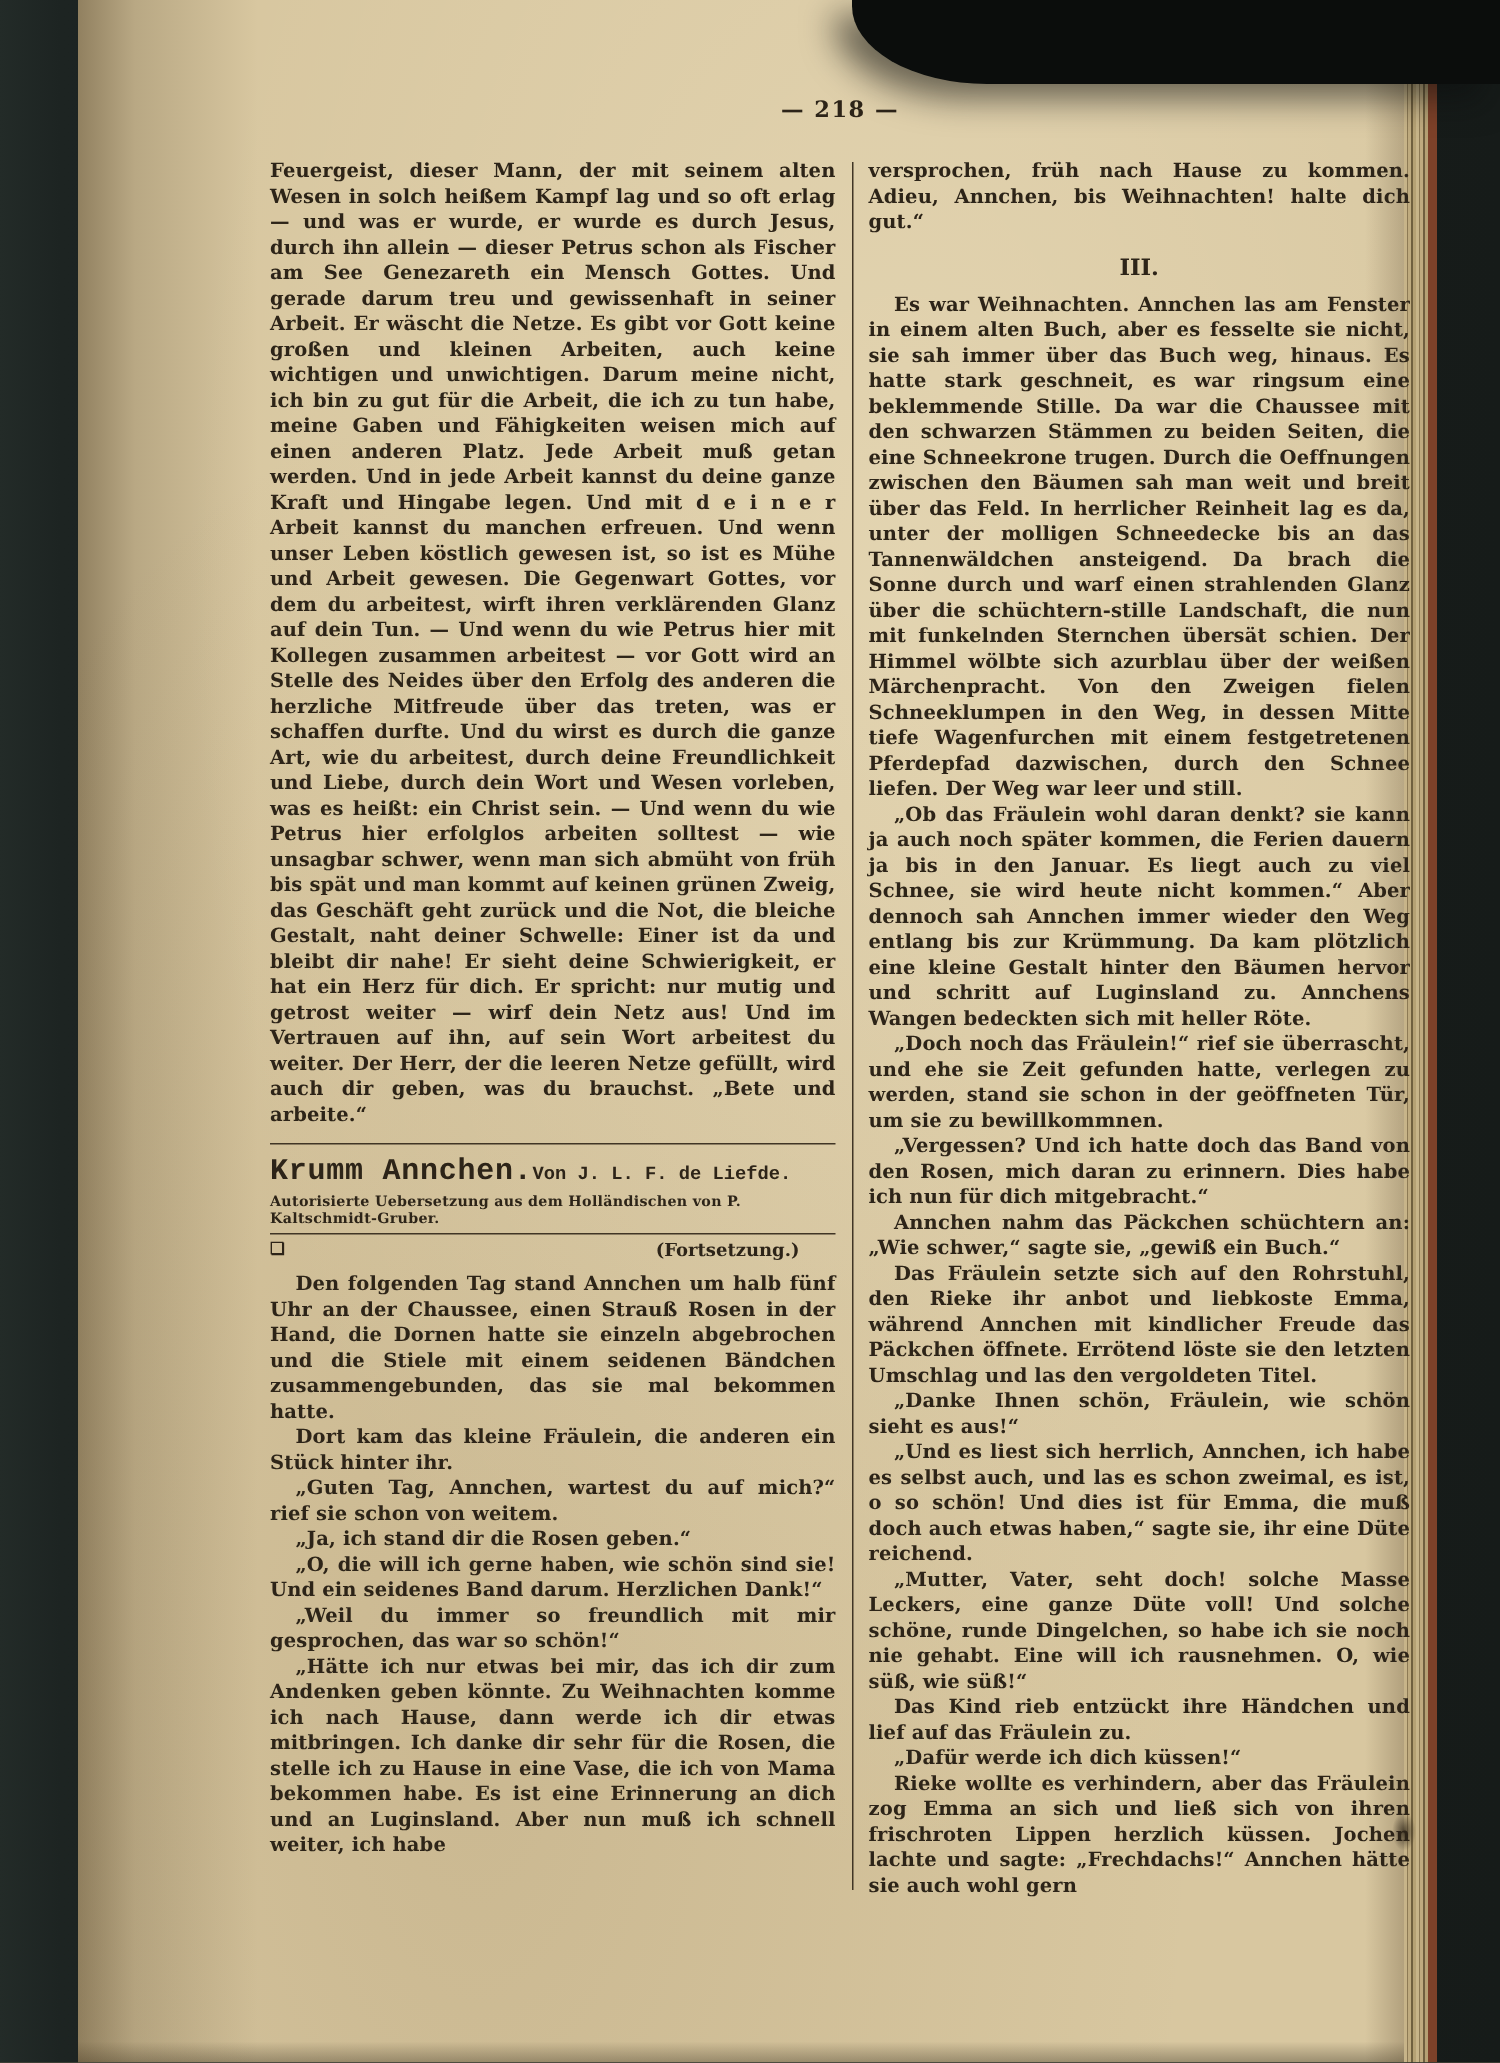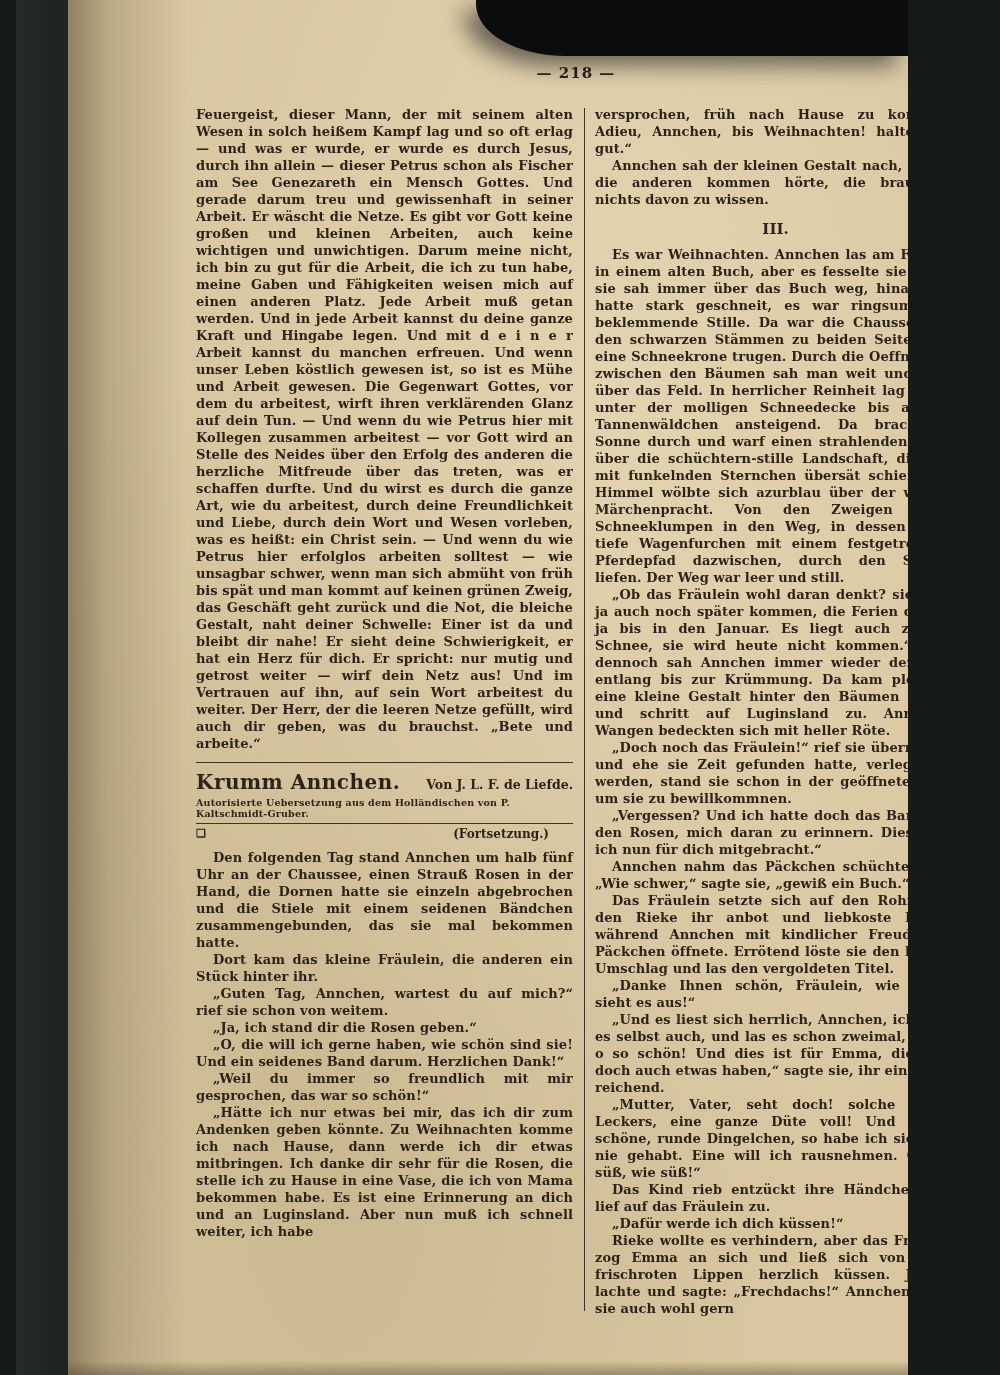--- a/index.html
+++ b/index.html
@@ -1,20 +1,19 @@
 <!DOCTYPE html>
 <html><head>
 <meta charset="utf-8">
 <style>
   html, body { margin:0; padding:0; background:#161b19; }
   .scene {
-    position:relative; width:892px; height:1375px; overflow:hidden;
+    position:relative; width:1000px; height:1375px; overflow:hidden;
     background:linear-gradient(to right, #232b28 0, #1d2422 40px, #161b19 100%);
     font-family:"DejaVu Serif", serif;
-    margin-left:16px;
   }
   .paper {
     position:absolute; left:52px; top:0; width:884px; height:1375px;
     background:
       radial-gradient(ellipse at 62% 28%, rgba(255,246,220,0.28), rgba(255,246,220,0) 62%),
       radial-gradient(ellipse at 30% 85%, rgba(120,95,55,0.14), rgba(120,95,55,0) 55%),
       linear-gradient(to right, rgba(74,58,32,0.50) 0px, rgba(74,58,32,0.22) 38px, rgba(74,58,32,0.0) 120px),
       linear-gradient(to left, rgba(80,62,36,0.28) 0px, rgba(80,62,36,0.0) 26px),
       linear-gradient(to top, rgba(40,34,20,0.35) 0px, rgba(40,34,20,0.0) 14px),
       #d8c7a0;
@@ -45,21 +44,21 @@
     margin:0; text-align:justify; font-size:13px; line-height:17px;
     font-weight:bold; letter-spacing:0.1px;
     -webkit-hyphens:auto; hyphens:auto;
   }
   .indent { text-indent:17px; }
   .flush { text-indent:0; }
   .chapter-heading { text-align:center; font-size:15px; font-weight:bold; margin:12px 0 8px 0; }
   .section-head { margin:10px 0 8px 0; }
   .rule { border:none; border-top:1.5px solid #403525; margin:0 0 7px 0; }
   .rule-thin { border-top:1px solid #403525; margin:4px 0 3px 0; }
-  .title-row { display:flex; justify-content:space-between; align-items:baseline; }
+  .title-row { display:flex; justify-content:flex-start; align-items:baseline;font-family:Liberation Mono, monospace; }
   .story-title { font-size:20px; font-weight:bold; letter-spacing:0.5px; }
   .story-byline { font-size:12.5px; font-weight:bold; }
   .translation-note { font-size:9.5px; font-weight:bold; margin-top:3px; letter-spacing:0.2px; }
   .fort-row { display:flex; justify-content:space-between; align-items:center; font-weight:bold; }
   .printer-mark { font-size:11px; line-height:12px; }
   .fortsetzung { font-size:12px; padding-right:24px; }
 </style>
 </head>
 <body>
 
@@ -97,21 +96,20 @@
         <p class="para indent">„Ja, ich stand dir die Rosen geben.“</p>
         <p class="para indent">„O, die will ich gerne haben, wie schön sind sie! Und ein seidenes Band darum. Herzlichen Dank!“</p>
         <p class="para indent">„Weil du immer so freundlich mit mir gesprochen, das war so schön!“</p>
         <p class="para indent">„Hätte ich nur etwas bei mir, das ich dir zum Andenken geben könnte. Zu Weihnachten komme ich nach Hause, dann werde ich dir etwas mitbringen. Ich danke dir sehr für die Rosen, die stelle ich zu Hause in eine Vase, die ich von Mama bekommen habe. Es ist eine Erinnerung an dich und an Luginsland. Aber nun muß ich schnell weiter, ich habe</p>
       </section>
 
       <div class="col-divider"></div>
 
       <section class="col-right">
         <p class="para flush">versprochen, früh nach Hause zu kommen. Adieu, Annchen, bis Weihnachten! halte dich gut.“</p>
-        <p class="para indent">Annchen sah der kleinen Gestalt nach, bis sie die anderen kommen hörte, die brauchten nichts davon zu wissen.</p>
 
         <div class="chapter-heading">III.</div>
 
         <p class="para indent">Es war Weihnachten. Annchen las am Fenster in einem alten Buch, aber es fesselte sie nicht, sie sah immer über das Buch weg, hinaus. Es hatte stark geschneit, es war ringsum eine beklemmende Stille. Da war die Chaussee mit den schwarzen Stämmen zu beiden Seiten, die eine Schneekrone trugen. Durch die Oeffnungen zwischen den Bäumen sah man weit und breit über das Feld. In herrlicher Reinheit lag es da, unter der molligen Schneedecke bis an das Tannenwäldchen ansteigend. Da brach die Sonne durch und warf einen strahlenden Glanz über die schüchtern-stille Landschaft, die nun mit funkelnden Sternchen übersät schien. Der Himmel wölbte sich azurblau über der weißen Märchenpracht. Von den Zweigen fielen Schneeklumpen in den Weg, in dessen Mitte tiefe Wagenfurchen mit einem festgetretenen Pferdepfad dazwischen, durch den Schnee liefen. Der Weg war leer und still.</p>
         <p class="para indent">„Ob das Fräulein wohl daran denkt? sie kann ja auch noch später kommen, die Ferien dauern ja bis in den Januar. Es liegt auch zu viel Schnee, sie wird heute nicht kommen.“ Aber dennoch sah Annchen immer wieder den Weg entlang bis zur Krümmung. Da kam plötzlich eine kleine Gestalt hinter den Bäumen hervor und schritt auf Luginsland zu. Annchens Wangen bedeckten sich mit heller Röte.</p>
         <p class="para indent">„Doch noch das Fräulein!“ rief sie überrascht, und ehe sie Zeit gefunden hatte, verlegen zu werden, stand sie schon in der geöffneten Tür, um sie zu bewillkommnen.</p>
         <p class="para indent">„Vergessen? Und ich hatte doch das Band von den Rosen, mich daran zu erinnern. Dies habe ich nun für dich mitgebracht.“</p>
         <p class="para indent">Annchen nahm das Päckchen schüchtern an: „Wie schwer,“ sagte sie, „gewiß ein Buch.“</p>
         <p class="para indent">Das Fräulein setzte sich auf den Rohrstuhl, den Rieke ihr anbot und liebkoste Emma, während Annchen mit kindlicher Freude das Päckchen öffnete. Errötend löste sie den letzten Umschlag und las den vergoldeten Titel.</p>
         <p class="para indent">„Danke Ihnen schön, Fräulein, wie schön sieht es aus!“</p>

